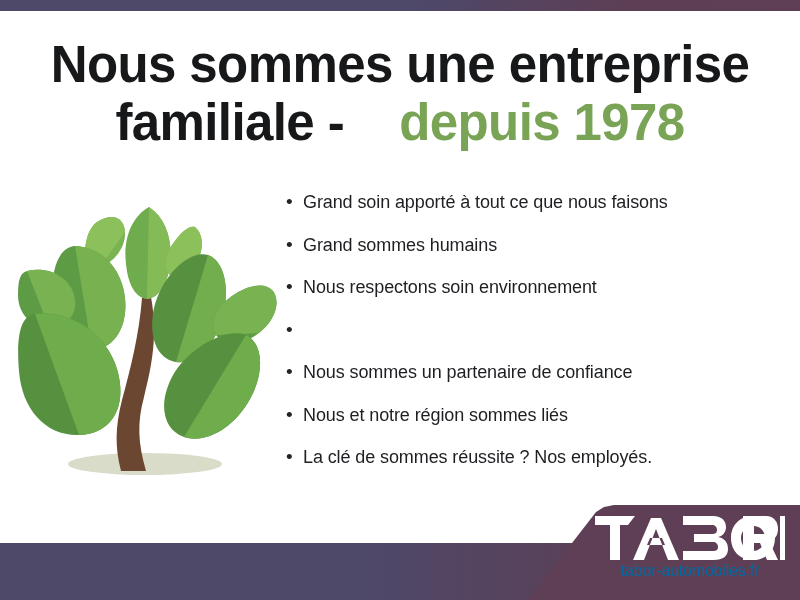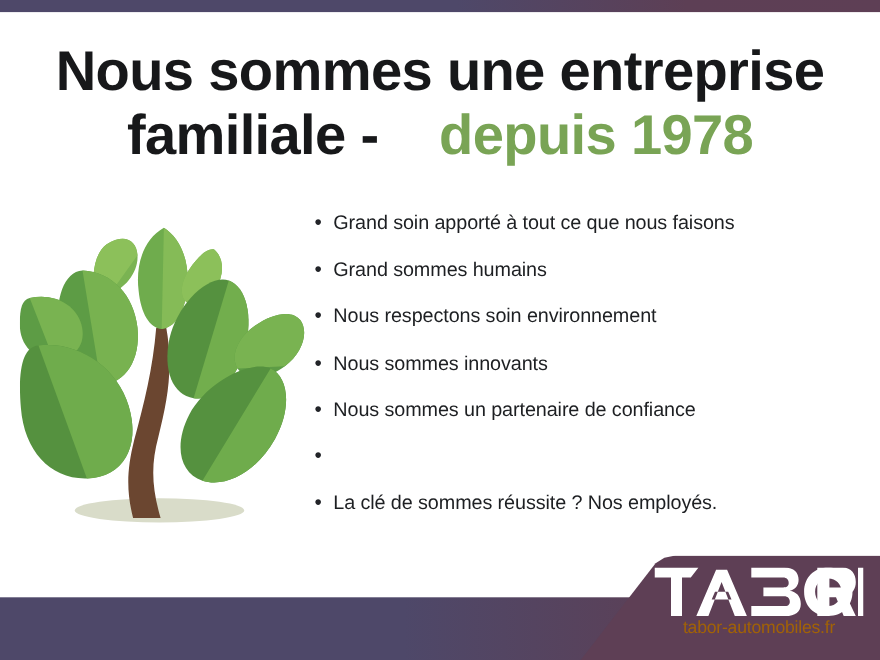--- a/index.html
+++ b/index.html
@@ -92,21 +92,21 @@
     position: absolute;
     left: 595px; top: 516px;
     width: 190px; height: 44px;
   }
   #logo-domain {
     position: absolute;
     left: 595px; top: 562px;
     width: 190px;
     text-align: center;
     font-size: 16px;
-    color: #a16207;
+    color: #0369a1;
     letter-spacing: -0.2px;
     white-space: nowrap;
   }
 </style>
 </head>
 <body>
 
 <div id="slide">
 
   <div id="top-bar"></div>
@@ -162,28 +162,28 @@
     <div class="bullet-row">
       <span class="bullet-dot">•</span>
       <span class="bullet-text">Grand sommes humains</span>
     </div>
     <div class="bullet-row">
       <span class="bullet-dot">•</span>
       <span class="bullet-text">Nous respectons soin environnement</span>
     </div>
     <div class="bullet-row">
       <span class="bullet-dot">•</span>
-      <span class="bullet-text">Nous sommes innovants</span>
     </div>
     <div class="bullet-row">
       <span class="bullet-dot">•</span>
       <span class="bullet-text">Nous sommes un partenaire de confiance</span>
     </div>
     <div class="bullet-row">
       <span class="bullet-dot">•</span>
+      <span class="bullet-text">Nous et notre région sommes liés</span>
     </div>
     <div class="bullet-row">
       <span class="bullet-dot">•</span>
       <span class="bullet-text">La clé de sommes réussite ? Nos employés.</span>
     </div>
   </div>
 
   <div id="bottom-bar"></div>
   <div id="logo-panel"></div>
 

